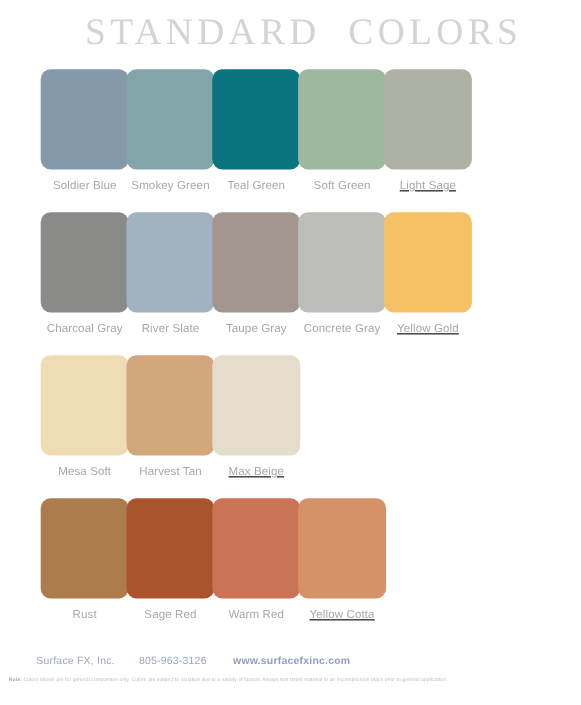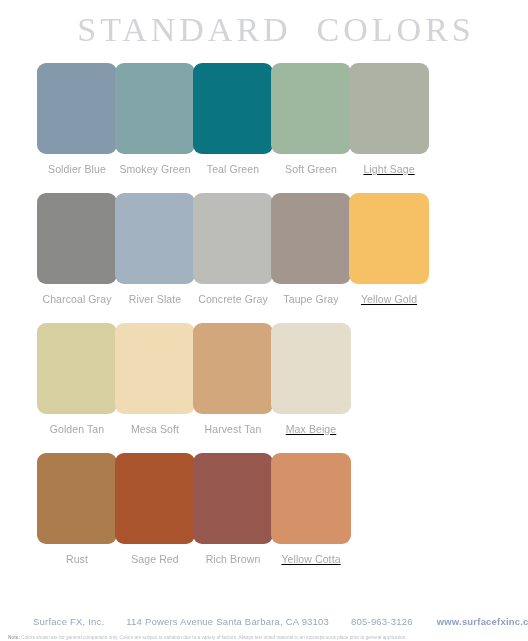--- a/index.html
+++ b/index.html
@@ -71,21 +71,21 @@
     text-align: center;
     white-space: nowrap;
     letter-spacing: 0.1px;
     line-height: 12px;
   }
 
   
   #footer {
     position: absolute;
     left: 0;
-    top: 616px;
+    top: 596px;
     width: 420px;
   }
   #footer-contact {
     display: flex;
     align-items: baseline;
     padding-left: 33px;
     font-size: 9.5px;
     color: #9aa6bb;
     letter-spacing: 0.2px;
     white-space: nowrap;
@@ -144,39 +144,35 @@
     <div class="swatch-row">
       <div class="swatch-cell">
         <span class="swatch-chip" style="background-color: rgb(138, 138, 136);"></span>
         <span class="swatch-label">Charcoal Gray</span>
       </div>
       <div class="swatch-cell">
         <span class="swatch-chip" style="background-color: rgb(163, 178, 192);"></span>
         <span class="swatch-label">River Slate</span>
       </div>
       <div class="swatch-cell">
+        <span class="swatch-chip" style="background-color: rgb(162, 150, 143);"></span>
+        <span class="swatch-label">Taupe Gray</span>
+      </div>
+      <div class="swatch-cell">
         <span class="swatch-chip" style="background-color: rgb(188, 188, 184);"></span>
         <span class="swatch-label">Concrete Gray</span>
       </div>
       <div class="swatch-cell">
-        <span class="swatch-chip" style="background-color: rgb(162, 150, 143);"></span>
-        <span class="swatch-label">Taupe Gray</span>
-      </div>
-      <div class="swatch-cell">
         <span class="swatch-chip" style="background-color: rgb(245, 193, 100);"></span>
         <span class="swatch-label">Yellow Gold</span>
       </div>
     </div>
 
     <div class="swatch-row">
       <div class="swatch-cell">
-        <span class="swatch-chip" style="background-color: rgb(215, 207, 159);"></span>
-        <span class="swatch-label">Golden Tan</span>
-      </div>
-      <div class="swatch-cell">
         <span class="swatch-chip" style="background-color: rgb(239, 220, 180);"></span>
         <span class="swatch-label">Mesa Soft</span>
       </div>
       <div class="swatch-cell">
         <span class="swatch-chip" style="background-color: rgb(211, 167, 124);"></span>
         <span class="swatch-label">Harvest Tan</span>
       </div>
       <div class="swatch-cell">
         <span class="swatch-chip" style="background-color: rgb(228, 221, 203);"></span>
         <span class="swatch-label">Max Beige</span>
@@ -186,35 +182,34 @@
     <div class="swatch-row">
       <div class="swatch-cell">
         <span class="swatch-chip" style="background-color: rgb(172, 124, 77);"></span>
         <span class="swatch-label">Rust</span>
       </div>
       <div class="swatch-cell">
         <span class="swatch-chip" style="background-color: rgb(169, 84, 45);"></span>
         <span class="swatch-label">Sage Red</span>
       </div>
       <div class="swatch-cell">
-        <span class="swatch-chip" style="background-color: rgb(150, 88, 78);"></span>
-        <span class="swatch-label">Rich Brown</span>
+        <span class="swatch-chip" style="background-color: rgb(202, 115, 85);"></span>
+        <span class="swatch-label">Warm Red</span>
       </div>
       <div class="swatch-cell">
         <span class="swatch-chip" style="background-color: rgb(213, 145, 104);"></span>
         <span class="swatch-label">Yellow Cotta</span>
       </div>
     </div>
 
   </div>
 
   <div id="footer">
     <div id="footer-contact">
       <span id="footer-company">Surface FX, Inc.</span>
-      <span id="footer-address">114 Powers Avenue  Santa Barbara, CA 93103</span>
       <span id="footer-phone">805-963-3126</span>
       <span id="footer-website">www.surfacefxinc.com</span>
     </div>
     <div id="footer-note">
       <span id="footer-note-label">Note:</span><span id="footer-note-text"> Colors shown are for general comparison only. Colors are subject to variation due to a variety of factors. Always test tinted material in an inconspicuous place prior to general application.</span>
     </div>
   </div>
 
 </div>
 

